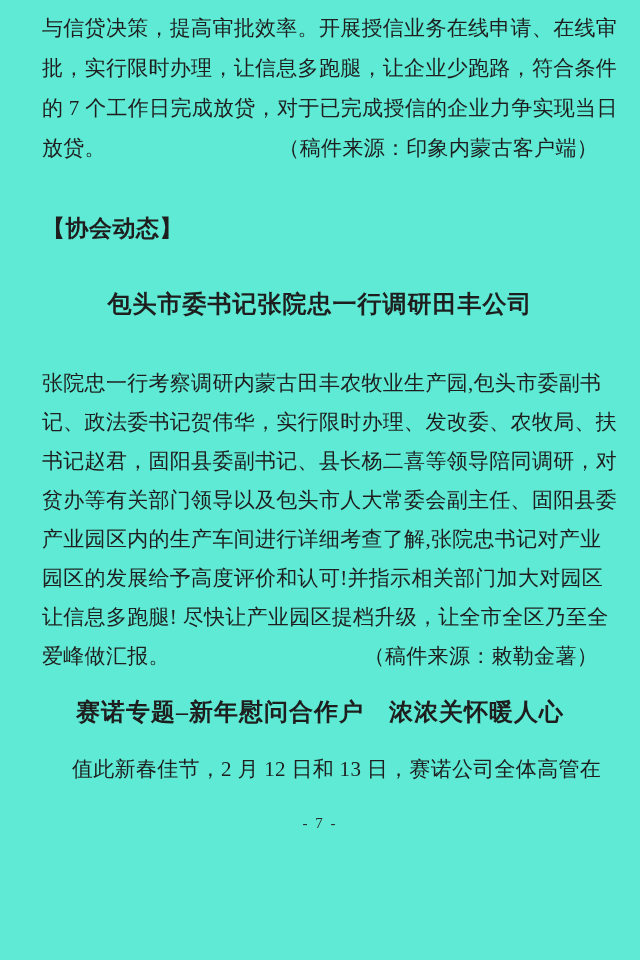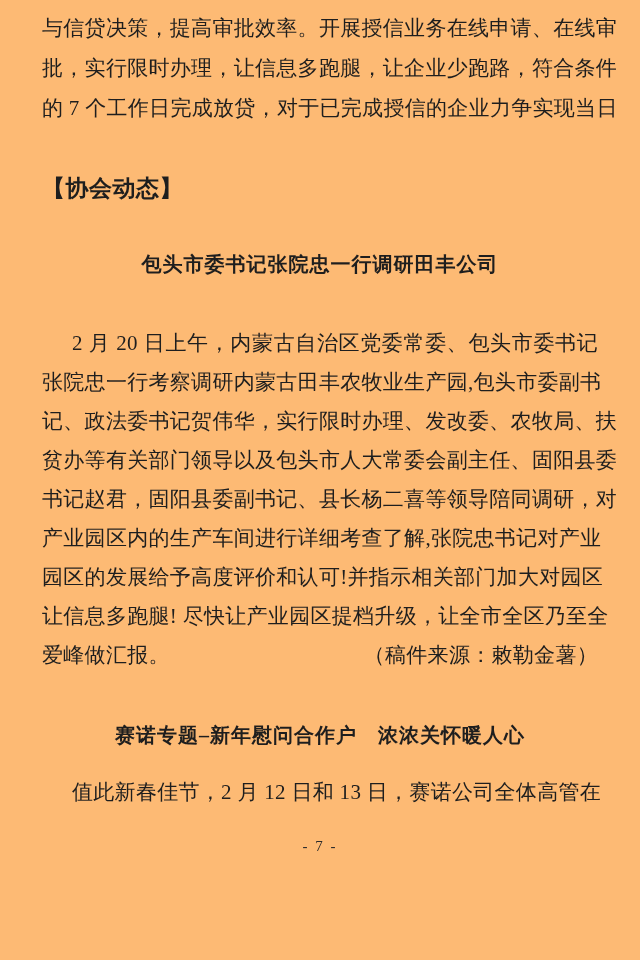--- a/index.html
+++ b/index.html
@@ -5,21 +5,21 @@
   html, body {
     margin: 0;
     padding: 0;
     background: #ffffff;
   }
   .page {
     position: relative;
     width: 640px;
     height: 960px;
     margin: 0 auto;
-    background: #fdba74;
+    background: #5eead4;
     color: #1e1e1e;
     box-sizing: border-box;
     padding: 8px 42px 0 42px;
     font-family: "Liberation Serif", "DejaVu Serif", serif;
     overflow: hidden;
   }
   .para { margin: 0; }
   .line {
     font-size: 21px;
     line-height: 40px;
@@ -40,60 +40,63 @@
   .section-label {
     margin-top: 40px;
     font-family: "Liberation Sans", "DejaVu Sans", sans-serif;
     font-weight: 600;
     font-size: 23px;
     line-height: 40px;
     letter-spacing: 0.5px;
   }
   .title {
     margin: 0;
-    font-size: 20px;
+    font-size: 24px;
     font-weight: bold;
     line-height: 40px;
     text-align: center;
     letter-spacing: 1px;
   }
   .title.t1 { margin-top: 36px; }
-  .title.t2 { margin-top: 40px; }
+  .title.t2 { margin-top: 16px; }
   .para2 { margin-top: 40px; }
   .para3 { margin-top: 18px; }
   .footer {
     margin-top: 24px;
     text-align: center;
     font-size: 15px;
     line-height: 20px;
     color: #2a2a2a;
     letter-spacing: 2px;
   }
 </style>
 </head>
 <body>
 
 <div class="page">
 
   <div class="para">
     <div class="line">与信贷决策，提高审批效率。开展授信业务在线申请、在线审</div>
     <div class="line">批，实行限时办理，让信息多跑腿，让企业少跑路，符合条件</div>
     <div class="line">的 7 个工作日完成放贷，对于已完成授信的企业力争实现当日</div>
+    <div class="line split">
+      <span>放贷。</span>
+      <span>（稿件来源：印象内蒙古客户端）</span>
+    </div>
   </div>
 
   <div class="section-label">【协会动态】</div>
 
   <h1 class="title t1">包头市委书记张院忠一行调研田丰公司</h1>
 
   <div class="para para2">
-    <div class="line indent">2 月 20 日上午，内蒙古自治区党委常委、包头市委书记</div>
     <div class="line">张院忠一行考察调研内蒙古田丰农牧业生产园,包头市委副书</div>
     <div class="line">记、政法委书记贺伟华，实行限时办理、发改委、农牧局、扶</div>
+    <div class="line">书记赵君，固阳县委副书记、县长杨二喜等领导陪同调研，对</div>
     <div class="line">贫办等有关部门领导以及包头市人大常委会副主任、固阳县委</div>
-    <div class="line">书记赵君，固阳县委副书记、县长杨二喜等领导陪同调研，对</div>
     <div class="line">产业园区内的生产车间进行详细考查了解,张院忠书记对产业</div>
     <div class="line">园区的发展给予高度评价和认可!并指示相关部门加大对园区</div>
     <div class="line">让信息多跑腿! 尽快让产业园区提档升级，让全市全区乃至全</div>
     <div class="line split">
       <span>爱峰做汇报。</span>
       <span>（稿件来源：敕勒金薯）</span>
     </div>
   </div>
 
   <h1 class="title t2">赛诺专题–新年慰问合作户　浓浓关怀暖人心</h1>

